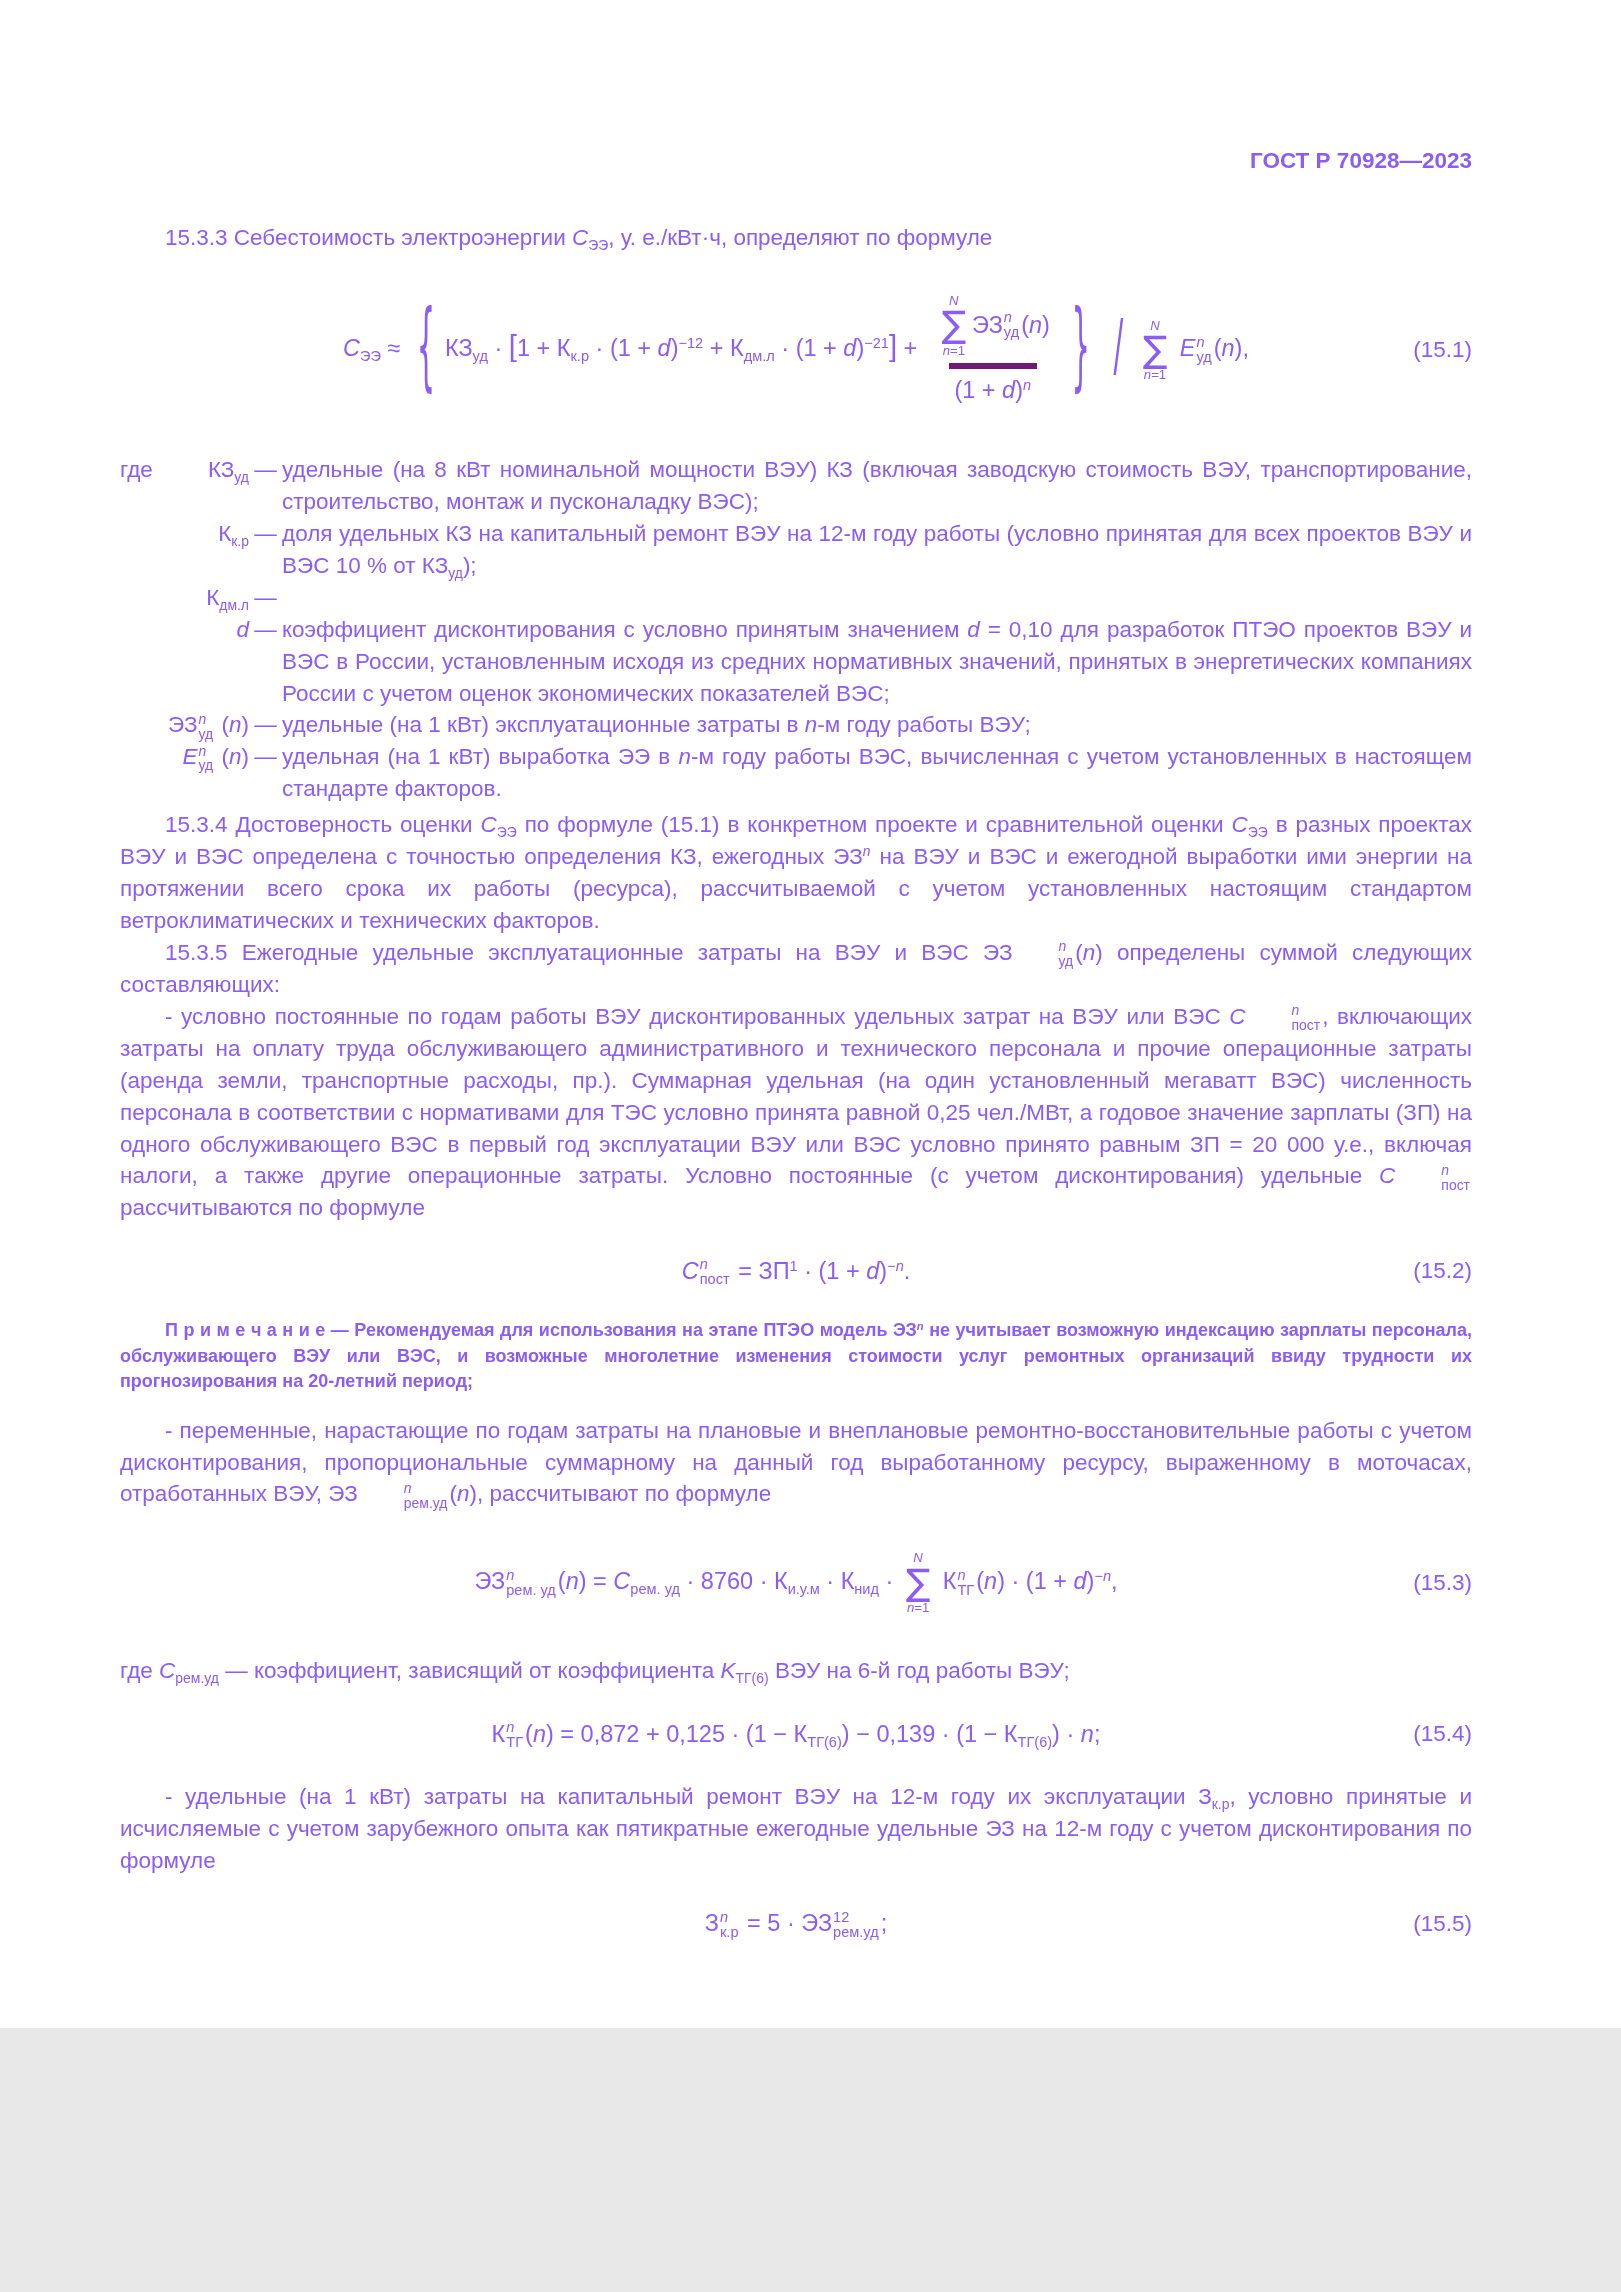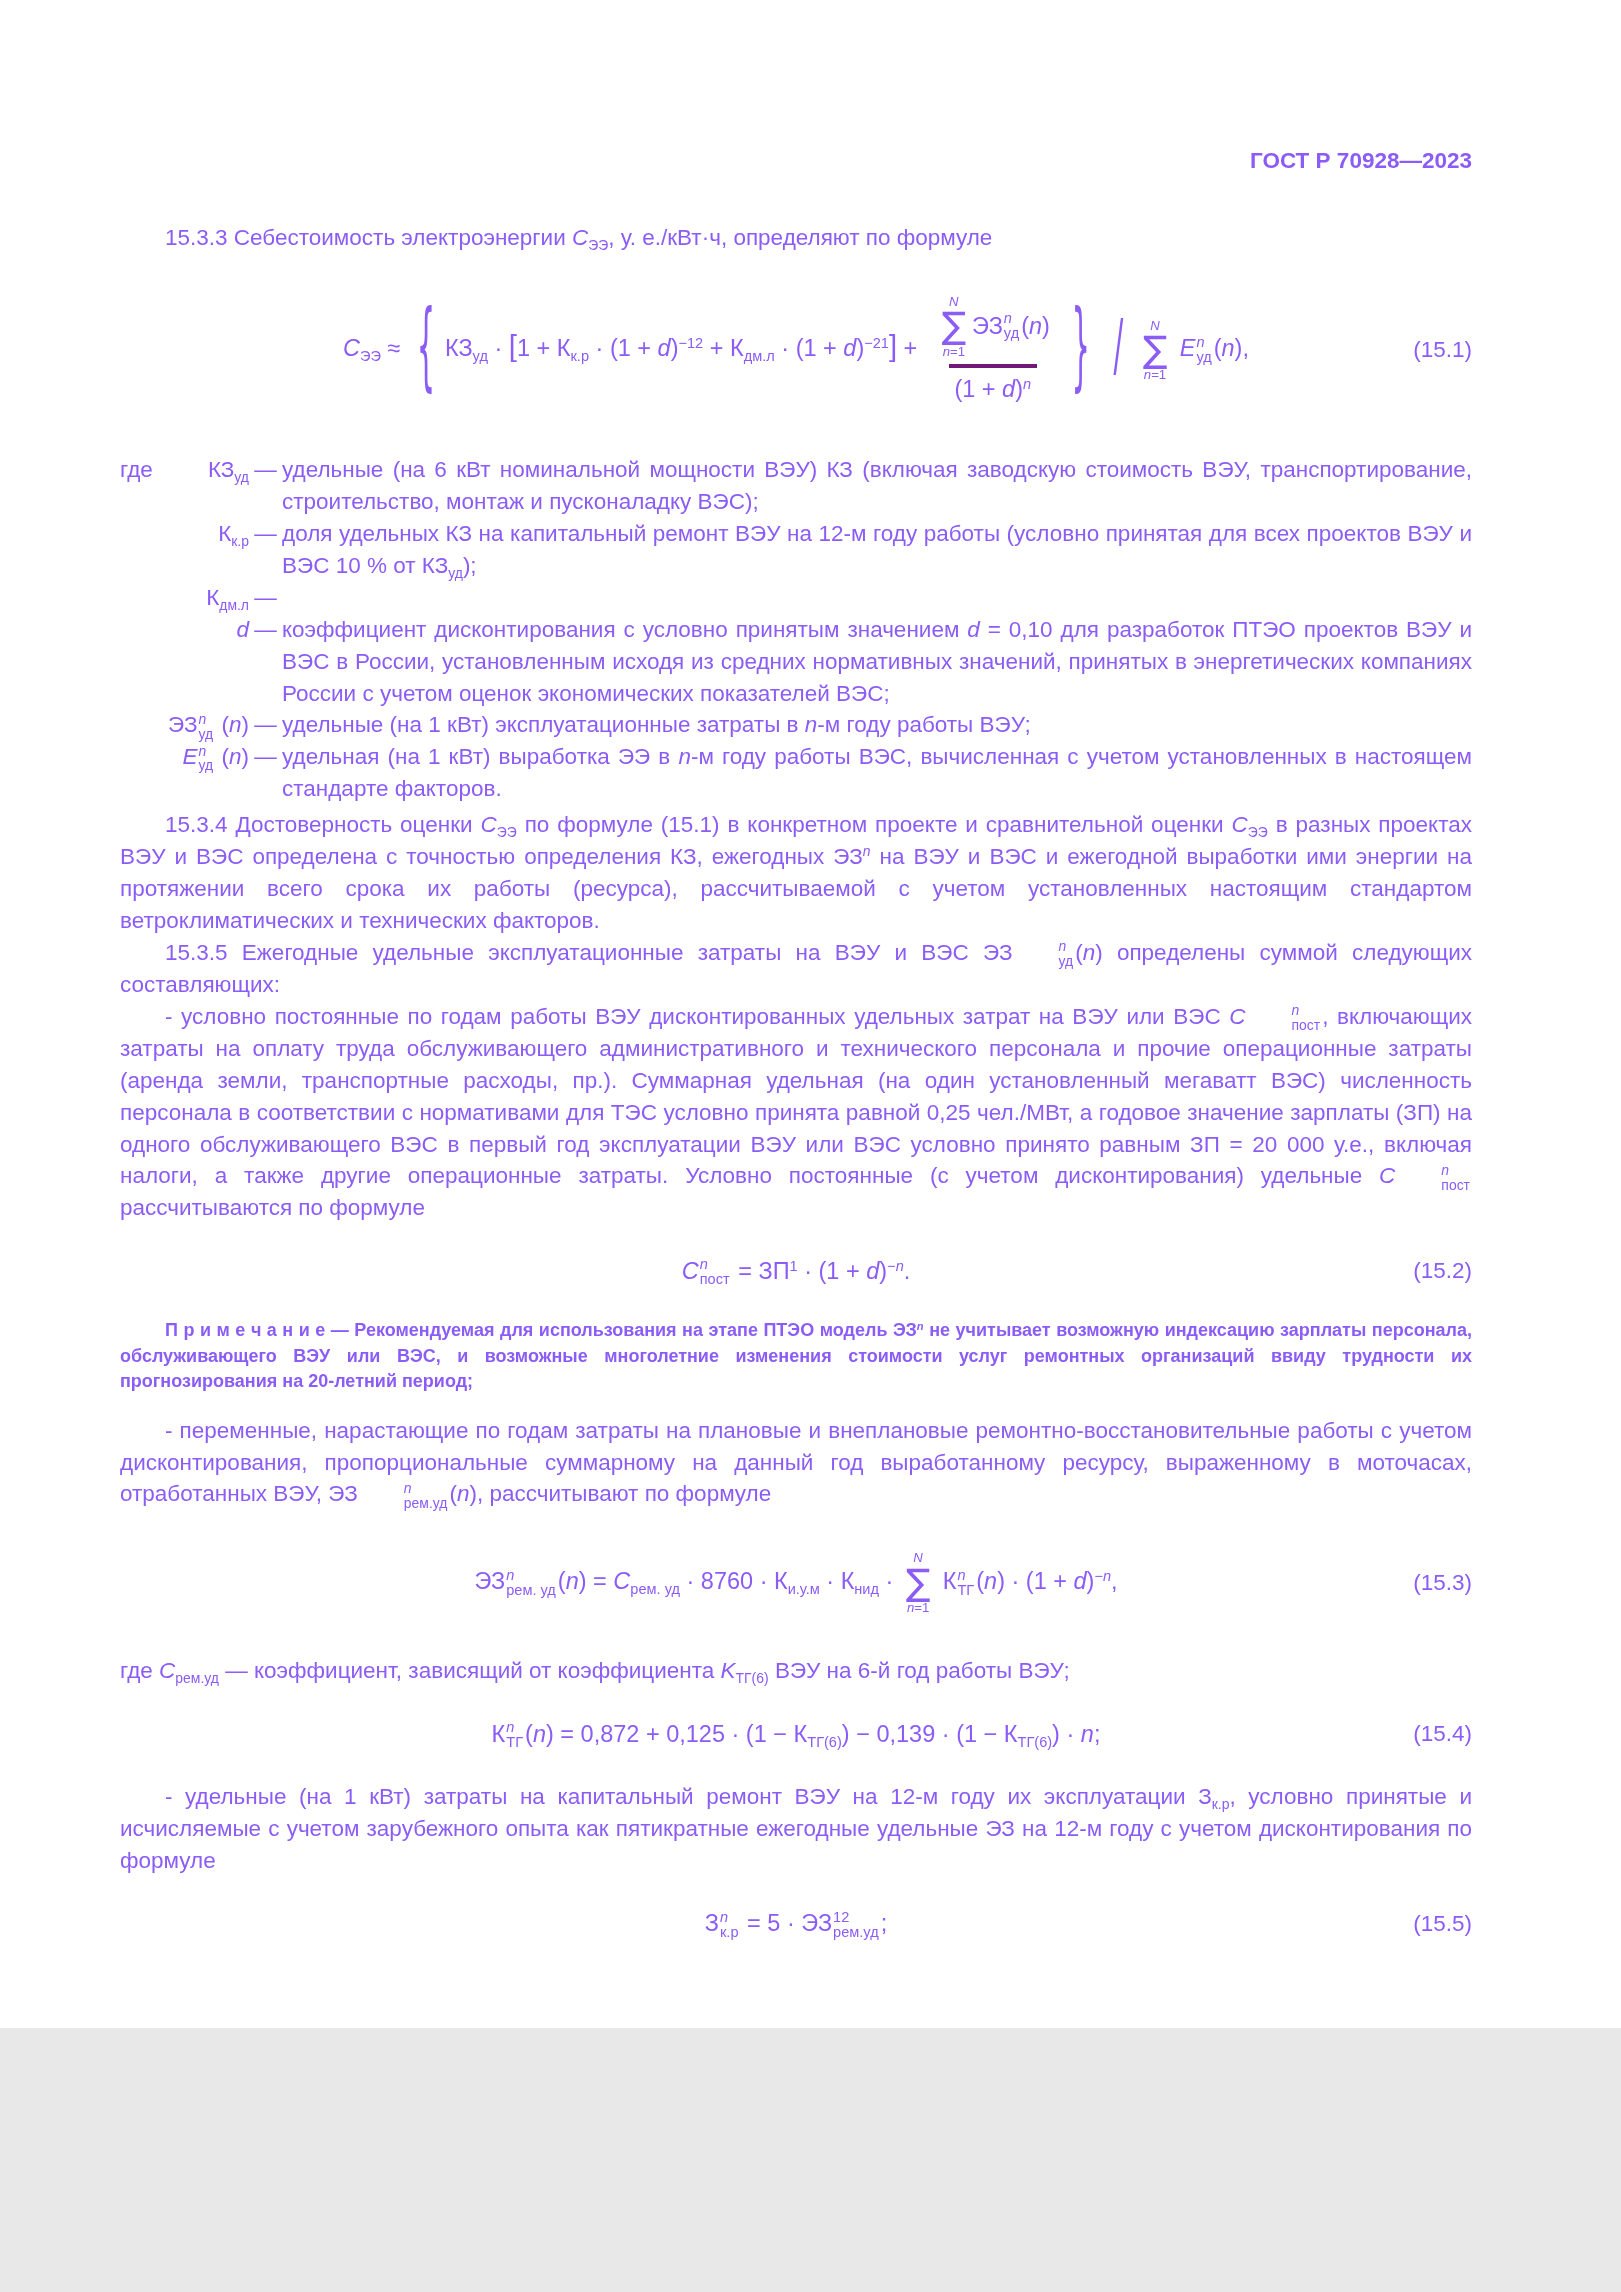--- a/index.html
+++ b/index.html
@@ -62,21 +62,21 @@
   .sigma { font-size:1.55em; line-height:0.95; font-family:"DejaVu Sans", sans-serif; }
   
   .frac {
     display:inline-flex;
     flex-direction:column;
     align-items:center;
     vertical-align:middle;
     margin:0 5.9px;
   }
   .fnum { display:inline-flex; align-items:center; padding:0 5.9px 4.9px 5.9px; }
-  .fden { border-top:4px solid #701a75; padding:4.9px 5.9px 0 5.9px; }
+  .fden { border-top:6px solid #701a75; padding:4.9px 5.9px 0 5.9px; }
   
   .delim {
     display:inline-block;
     font-size:29px;
     transform:scaleY(3.3);
     margin:0 9.8px;
     font-weight:400;
     font-family:"DejaVu Sans", sans-serif;
   }
   .delim-sq { font-size:1.25em; font-weight:400; }
@@ -157,21 +157,21 @@
         </span>(<i>n</i>),</span>
     <span class="eq-num">(15.1)</span>
   </div>
 
   <div class="deflist">
     <span class="where-abs">где</span>
 
     <div class="defrow">
       <span class="defterm">КЗ<sub>уд</sub></span>
       <span class="defdash">—</span>
-      <span class="defdesc">удельные (на 6 кВт номинальной мощности ВЭУ) КЗ (включая заводскую стоимость ВЭУ, транспортирование, строительство, монтаж и пусконаладку ВЭС);</span>
+      <span class="defdesc">удельные (на 8 кВт номинальной мощности ВЭУ) КЗ (включая заводскую стоимость ВЭУ, транспортирование, строительство, монтаж и пусконаладку ВЭС);</span>
     </div>
     <div class="defrow">
       <span class="defterm">К<sub>к.р</sub></span>
       <span class="defdash">—</span>
       <span class="defdesc">доля удельных КЗ на капитальный ремонт ВЭУ на 12-м году работы (условно принятая для всех проектов ВЭУ и ВЭС 10 % от КЗ<sub>уд</sub>);</span>
     </div>
     <div class="defrow">
       <span class="defterm">К<sub>дм.л</sub></span>
       <span class="defdash">—</span>
     </div>

